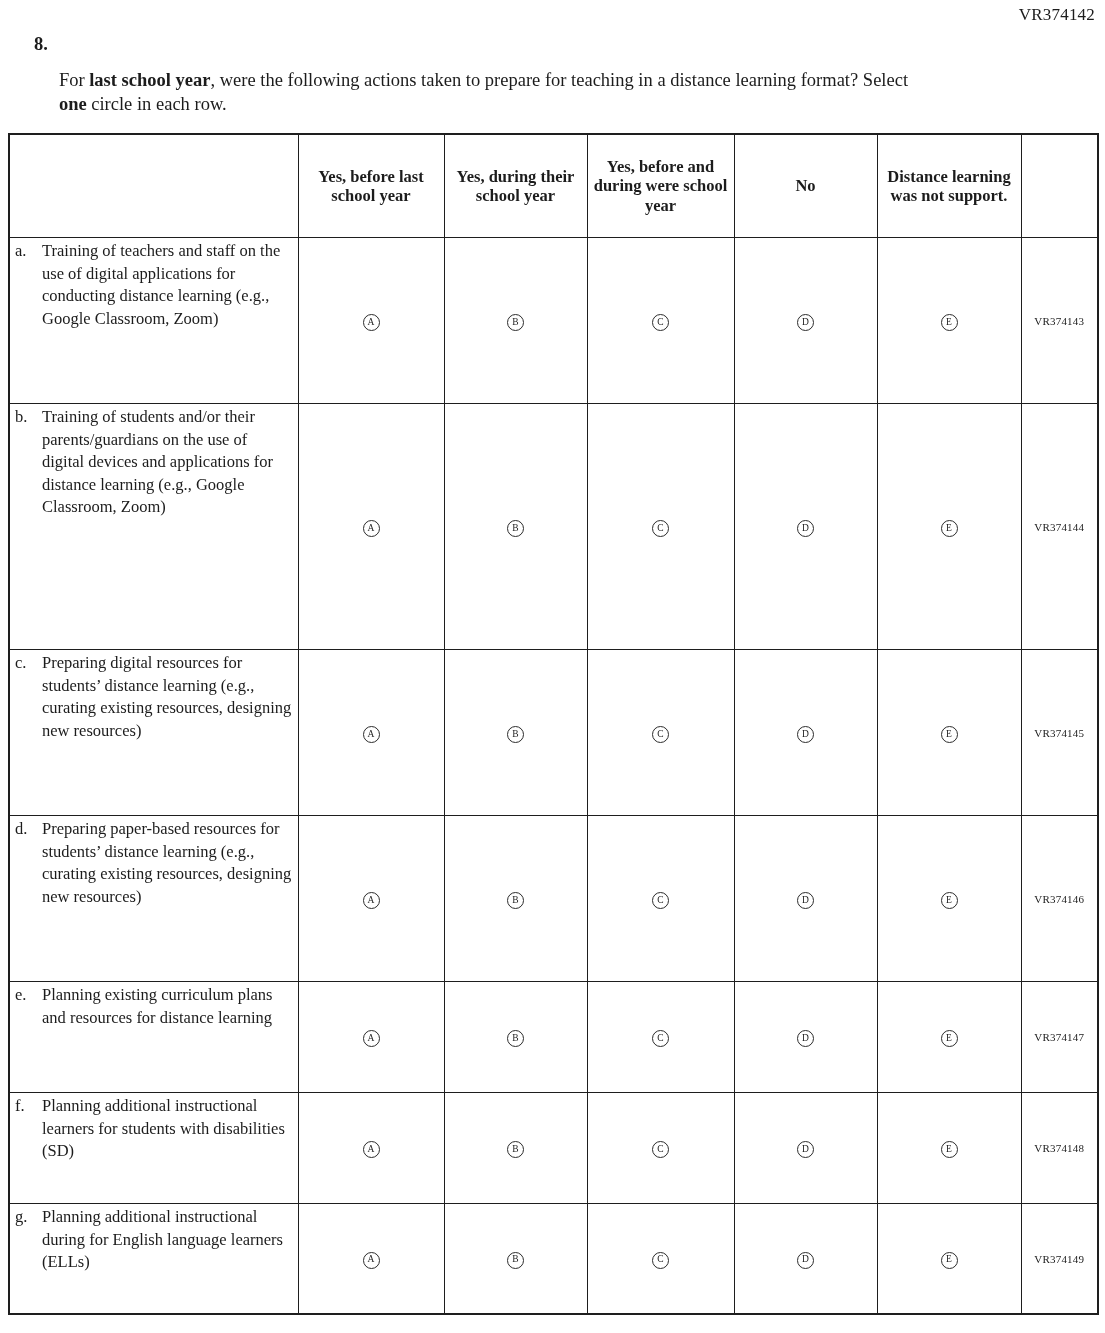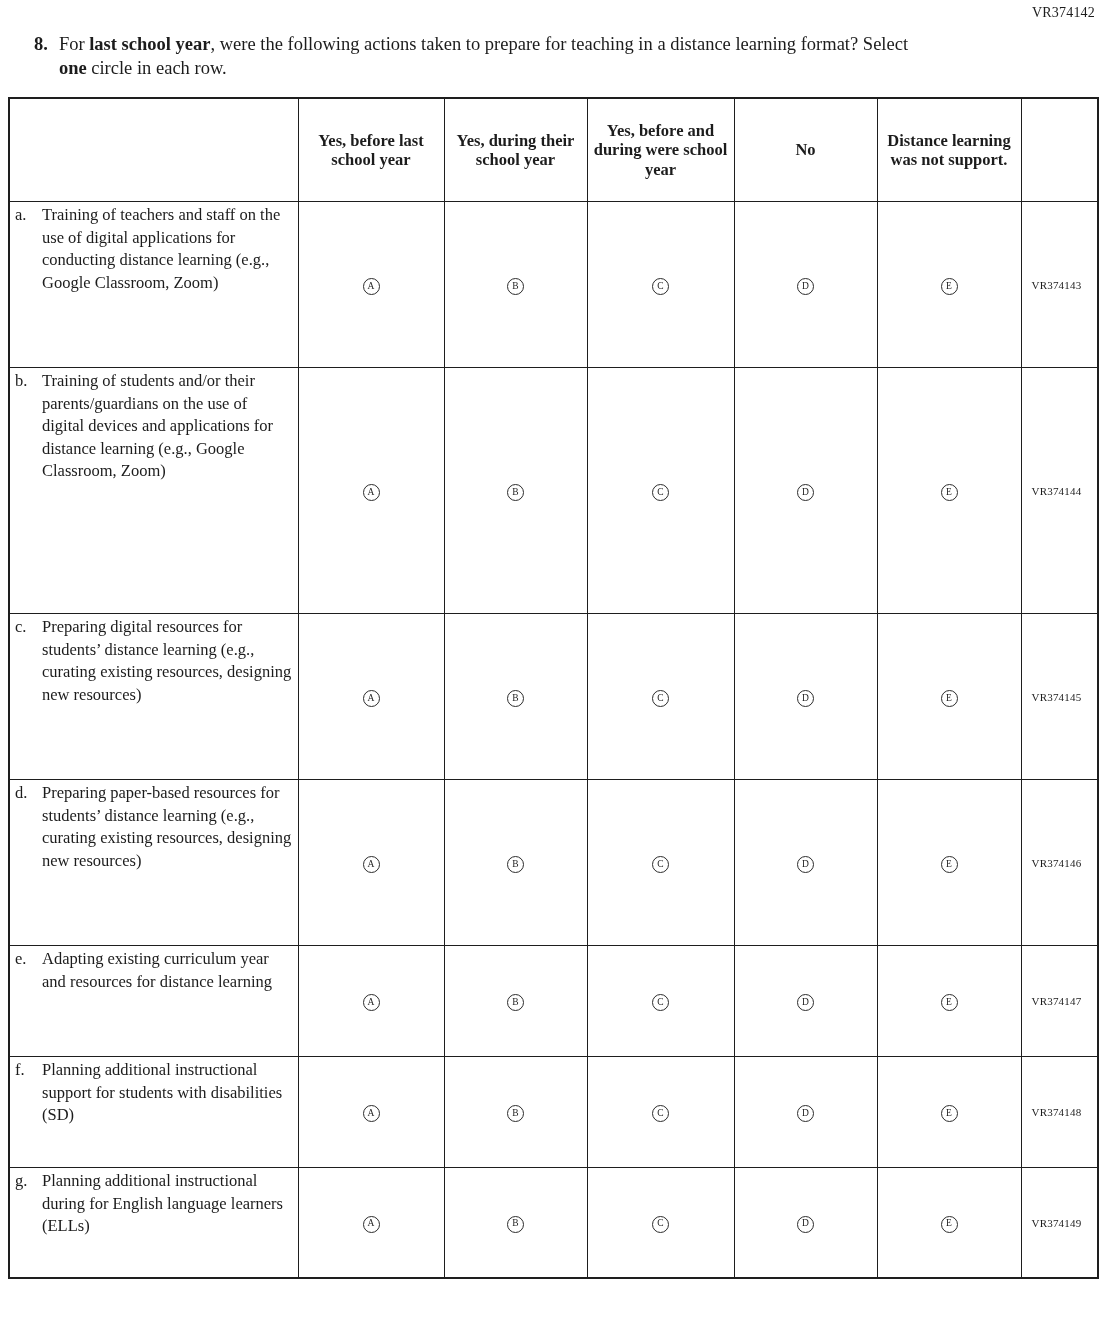--- a/index.html
+++ b/index.html
@@ -11,36 +11,36 @@
     color: #1c1c1c;
     font-family: "Liberation Serif", "DejaVu Serif", serif;
     position: relative;
     overflow: hidden;
   }
 
   .corner-code {
     position: absolute;
     top: 5px;
     right: 10px;
-    font-size: 14px;
+    font-size: 17px;
     letter-spacing: 0.2px;
   }
 
   .question {
     display: flex;
     margin: 32px 0 0 34px;
     font-size: 18.5px;
     line-height: 1.32;
   }
   .q-number {
     font-weight: bold;
     flex: 0 0 auto;
     margin-right: 11px;
   }
-  .q-text { max-width: 852px; }
+  .q-text { max-width: 852px; margin-top: 36px; }
 
   table.survey-table {
     border-collapse: collapse;
     table-layout: fixed;
     width: 1089px;
     margin: 16px 8px 12px 8px;
     border: 2.5px solid #1e1e1e;
   }
   .survey-table th, .survey-table td {
     border: 1.6px solid #1e1e1e;
@@ -77,24 +77,24 @@
     align-items: center;
     justify-content: center;
     font-size: 9.5px;
     line-height: 1;
     cursor: pointer;
     user-select: none;
   }
 
   .code-cell {
     vertical-align: middle;
-    text-align: left;
+    text-align: center;
     font-size: 11px;
     letter-spacing: 0.2px;
-    padding: 0 10px;
+    padding: 0 0;
   }
 
   tr.rh-a  td { height: 166px; }
   tr.rh-b  td { height: 246px; }
   tr.rh-c  td { height: 166px; }
   tr.rh-d  td { height: 166px; }
   tr.rh-e  td { height: 111px; }
   tr.rh-f  td { height: 111px; }
   tr.rh-g  td { height: 110px; }
 </style>
@@ -188,36 +188,36 @@
       <td class="opt-cell"><span class="circle">C</span></td>
       <td class="opt-cell"><span class="circle">D</span></td>
       <td class="opt-cell"><span class="circle">E</span></td>
       <td class="code-cell">VR374146</td>
     </tr>
 
     <tr class="rh-e">
       <td class="label-cell">
         <div class="row-flex">
           <span class="row-letter">e.</span>
-          <span class="row-text">Adapting existing curriculum year and resources for distance learning</span>
+          <span class="row-text">Planning existing curriculum plans and resources for distance learning</span>
         </div>
       </td>
       <td class="opt-cell"><span class="circle">A</span></td>
       <td class="opt-cell"><span class="circle">B</span></td>
       <td class="opt-cell"><span class="circle">C</span></td>
       <td class="opt-cell"><span class="circle">D</span></td>
       <td class="opt-cell"><span class="circle">E</span></td>
       <td class="code-cell">VR374147</td>
     </tr>
 
     <tr class="rh-f">
       <td class="label-cell">
         <div class="row-flex">
           <span class="row-letter">f.</span>
-          <span class="row-text">Planning additional instructional support for students with disabilities (SD)</span>
+          <span class="row-text">Planning additional instructional learners for students with disabilities (SD)</span>
         </div>
       </td>
       <td class="opt-cell"><span class="circle">A</span></td>
       <td class="opt-cell"><span class="circle">B</span></td>
       <td class="opt-cell"><span class="circle">C</span></td>
       <td class="opt-cell"><span class="circle">D</span></td>
       <td class="opt-cell"><span class="circle">E</span></td>
       <td class="code-cell">VR374148</td>
     </tr>
 

